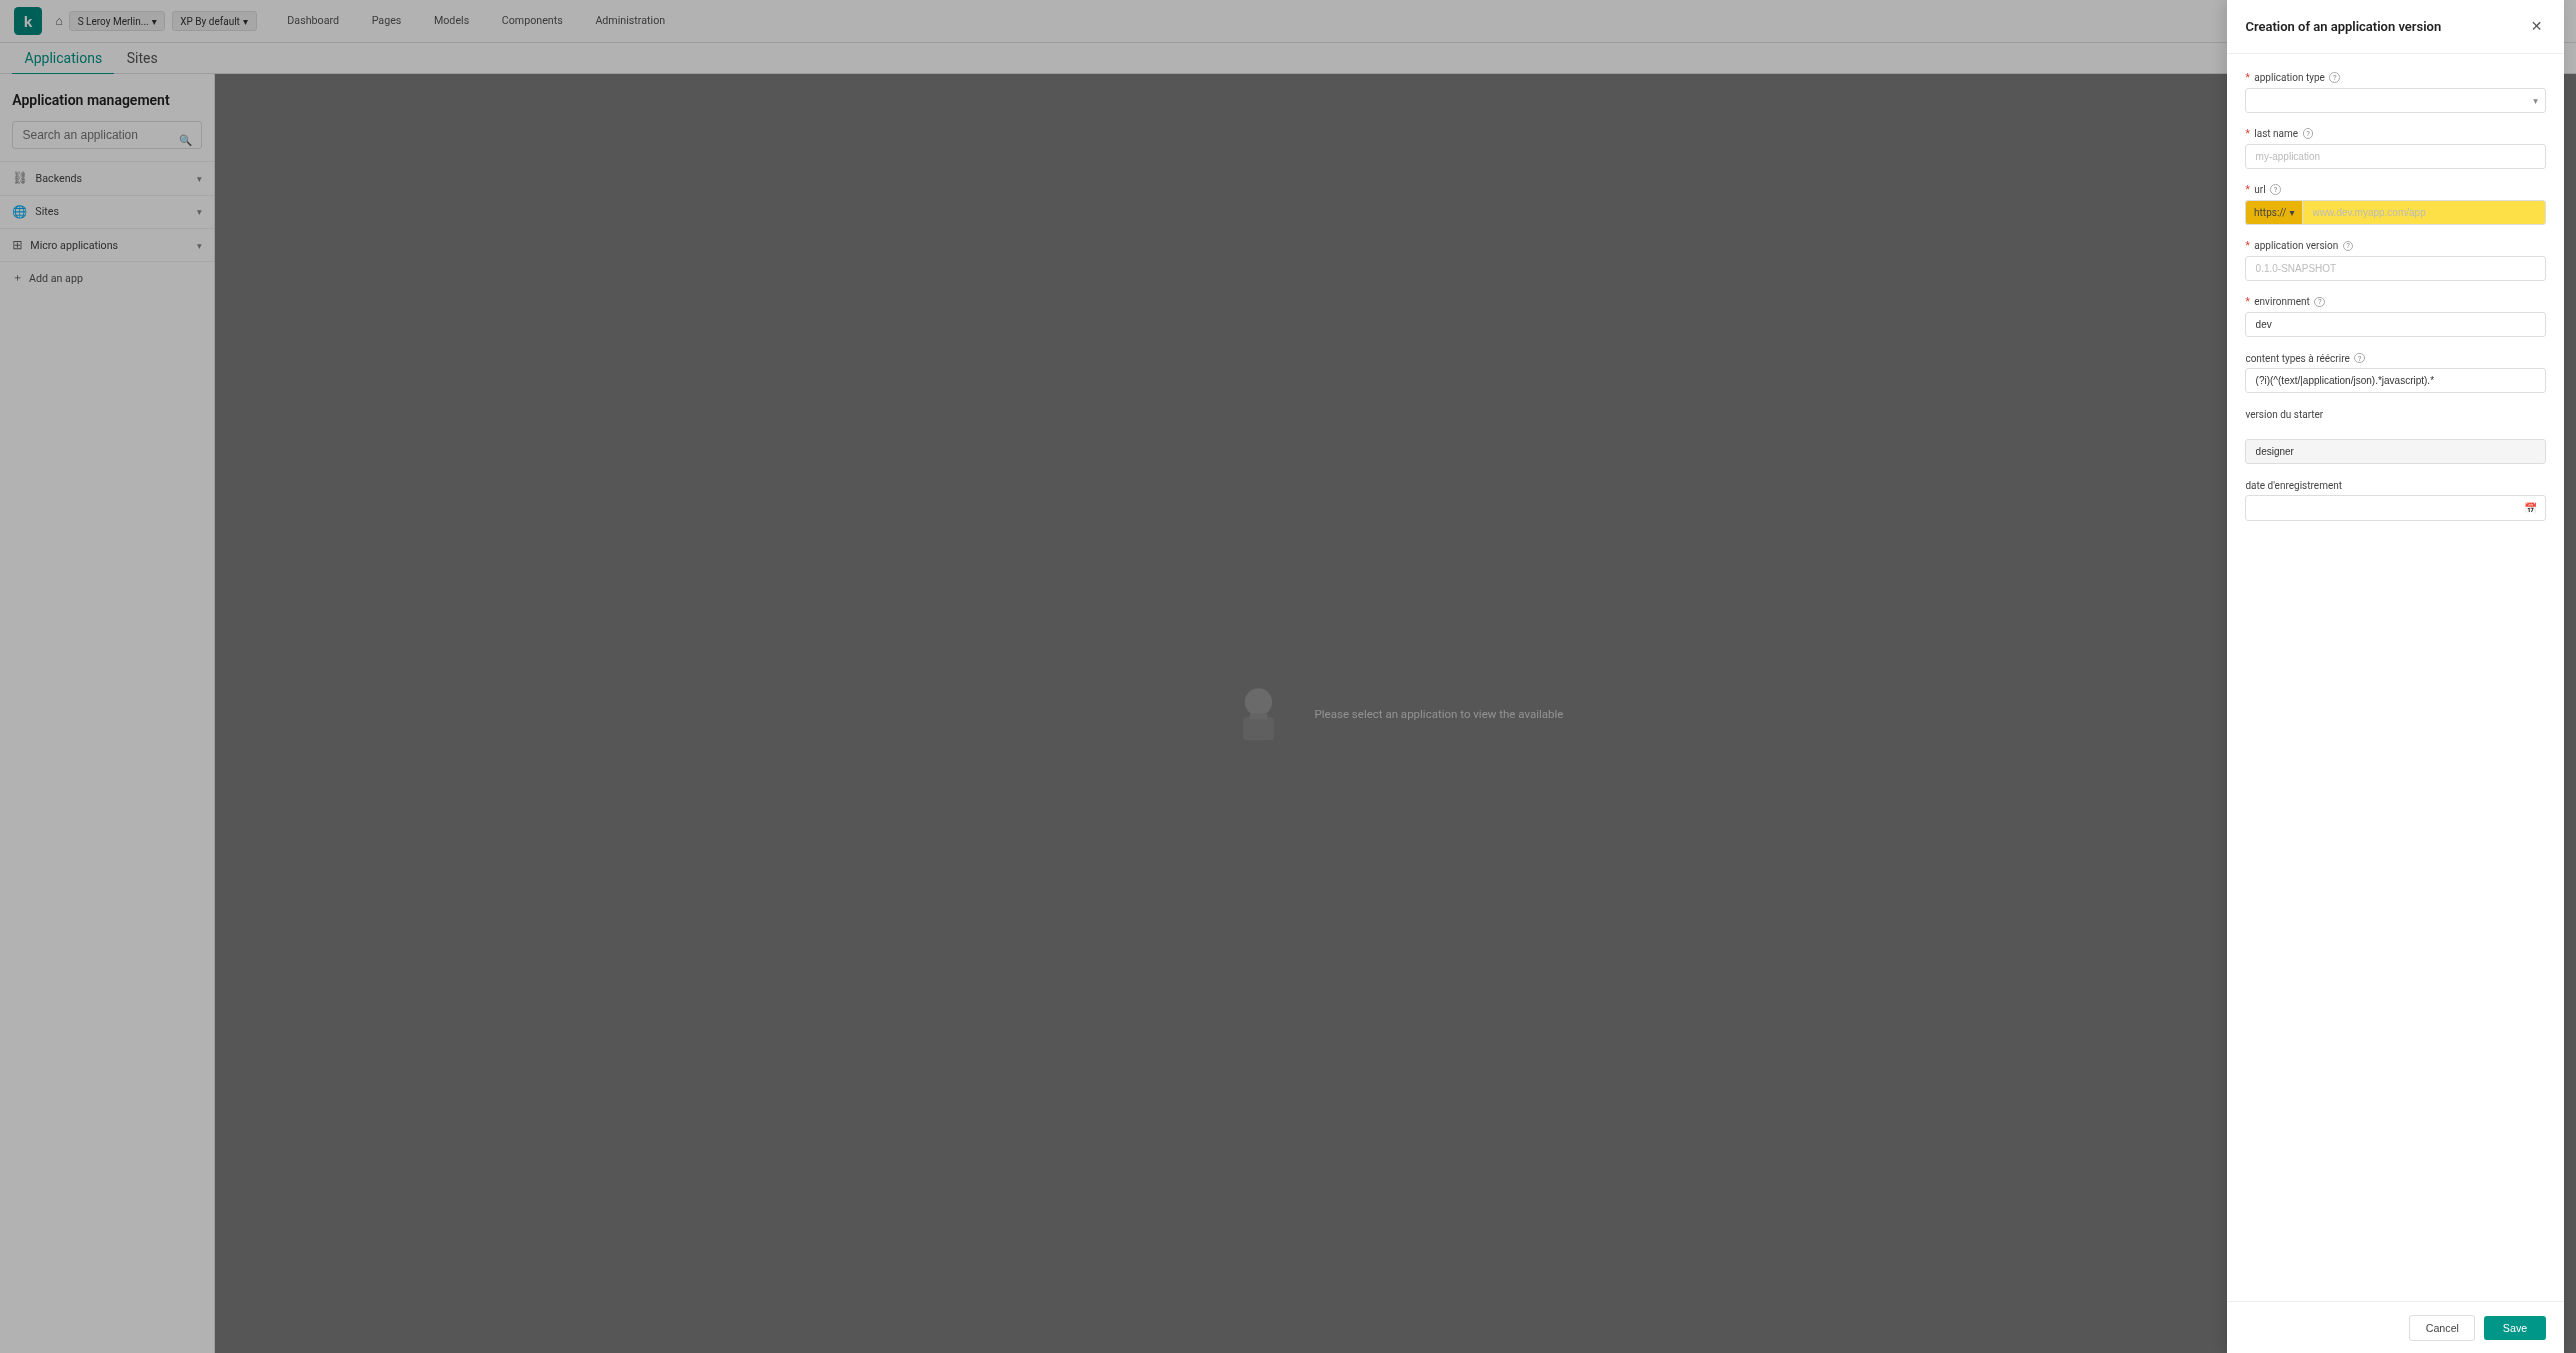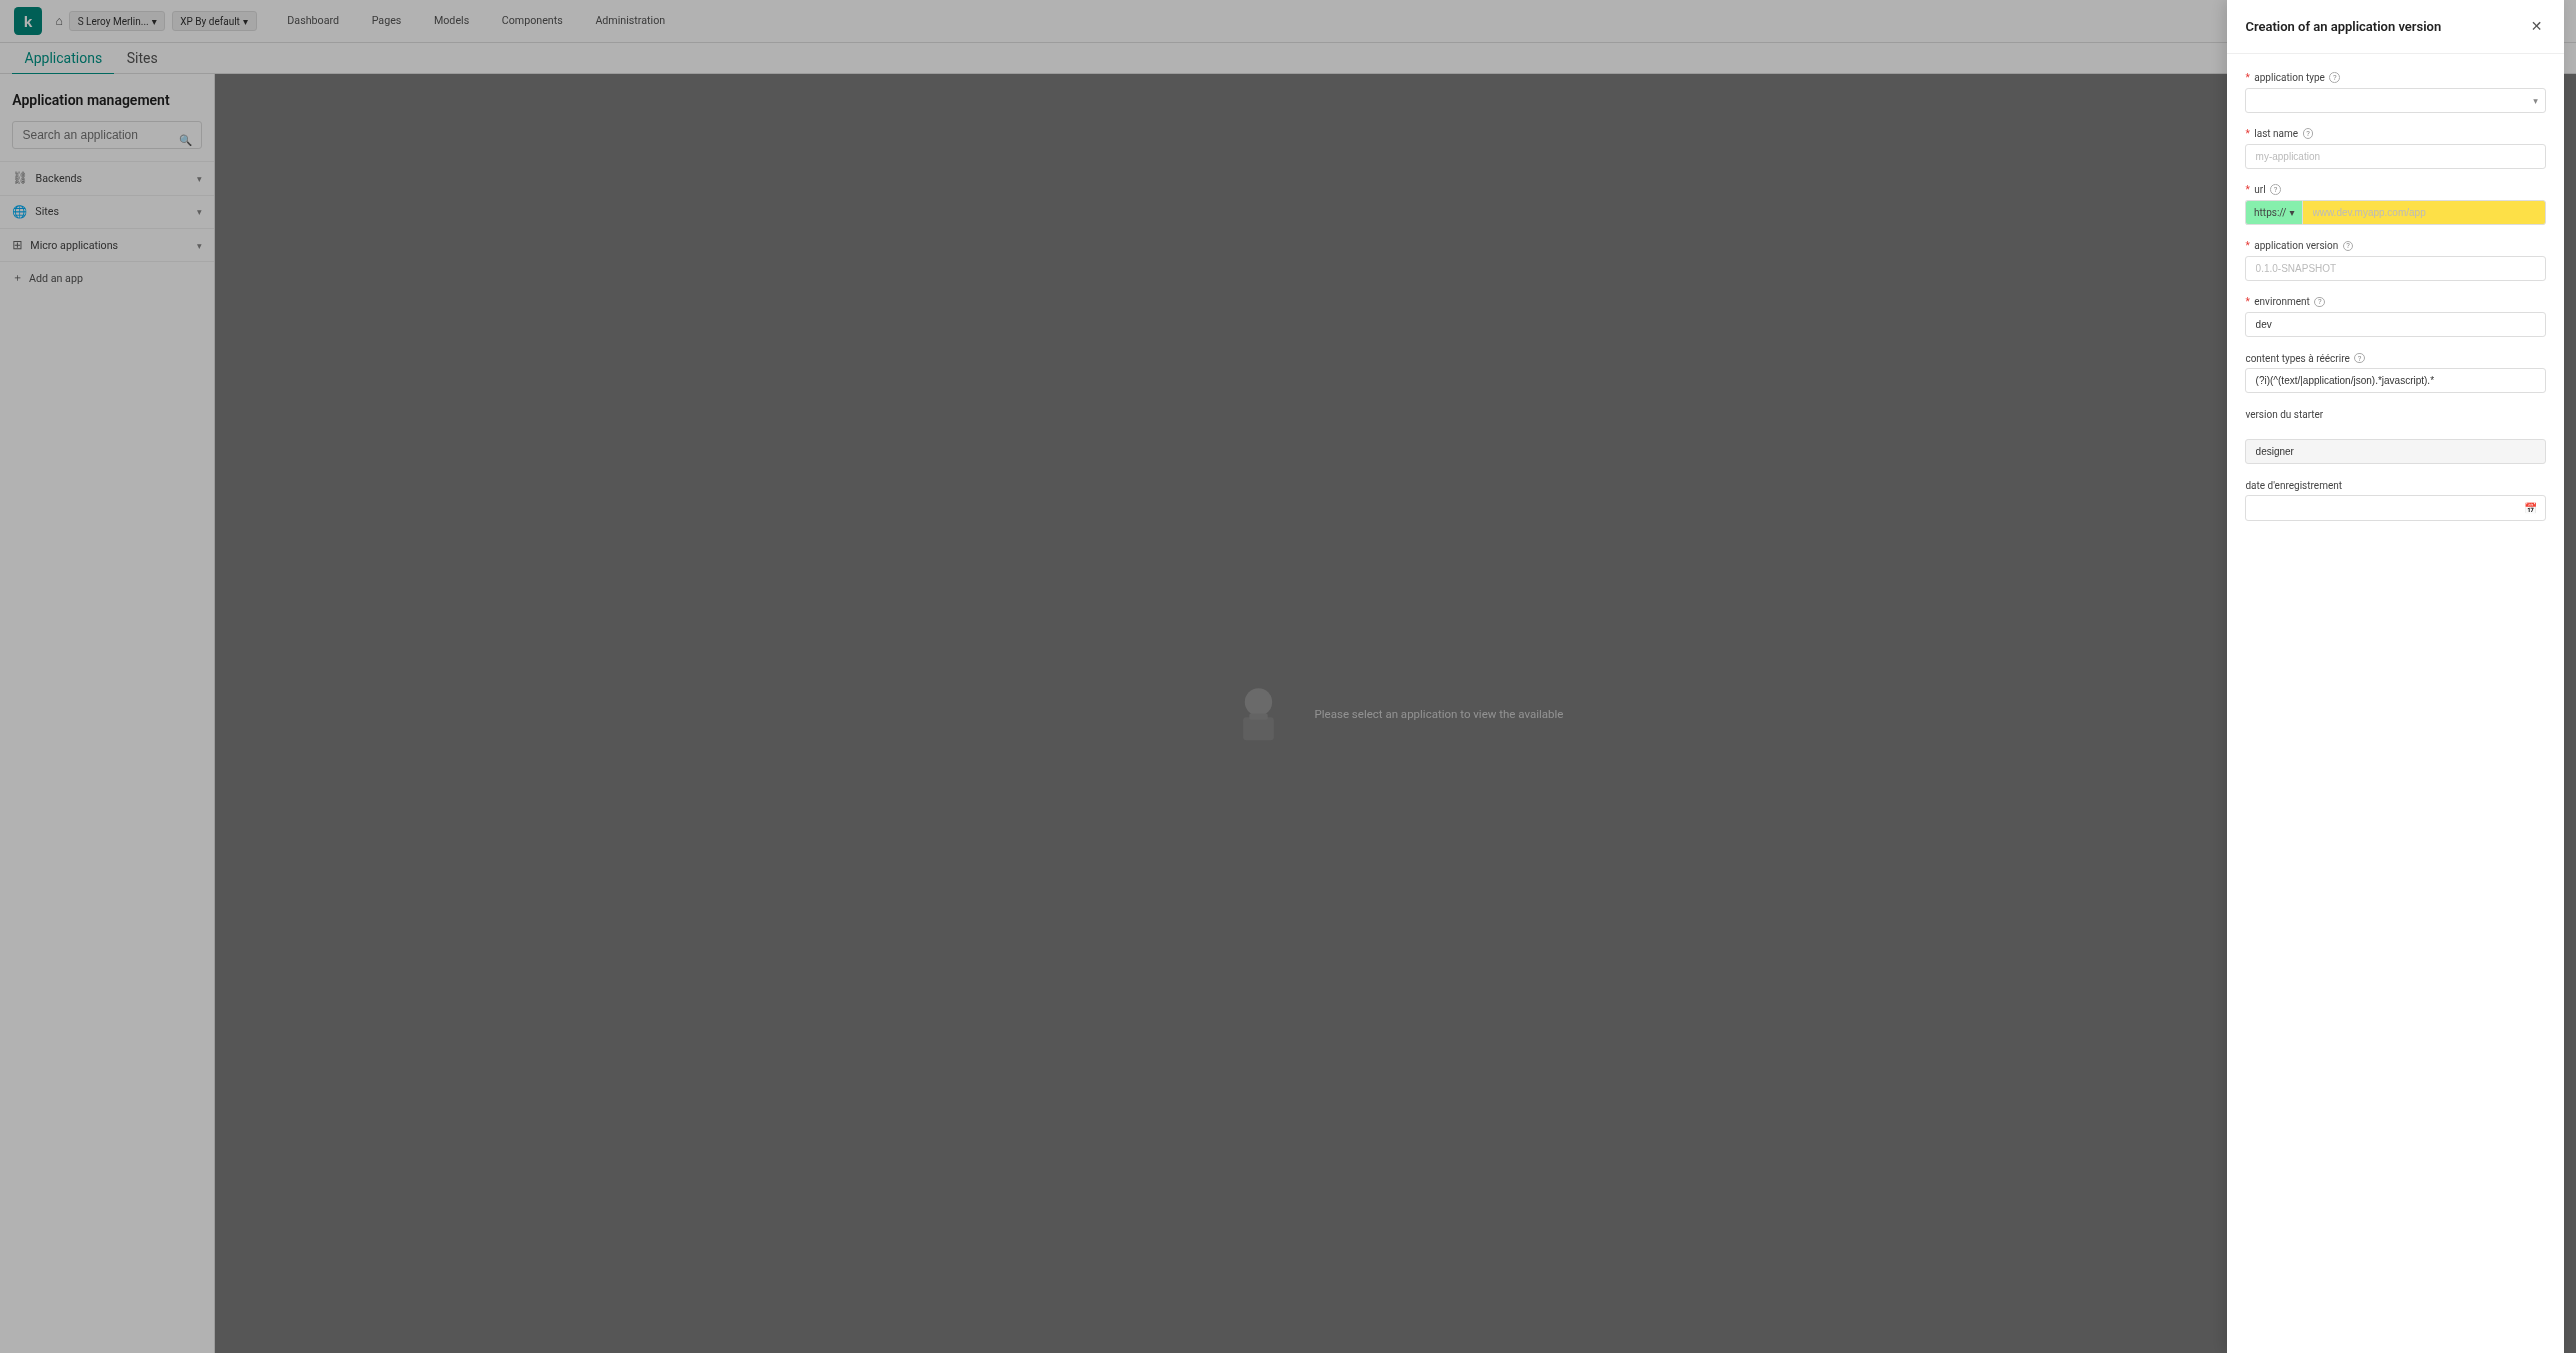--- a/index.html
+++ b/index.html
@@ -309,21 +309,21 @@
       gap: 0;
     }
     .url-protocol {
       display: flex;
       align-items: center;
       gap: 3.1px;
       padding: 6.1px 7.7px;
       border: 0.8px solid #ddd;
       border-right: none;
       border-radius: 3.1px 0 0 3.1px;
-      background: #86efac;
+      background: #eab308;
       font-size: 10px;
       color: #444;
       cursor: pointer;
       white-space: nowrap;
     }
     .url-input {
       flex: 1;
       padding: 6.1px 9.2px;
       border: 0.8px solid #ddd;
       border-radius: 0 3.1px 3.1px 0;
@@ -554,14 +554,18 @@
         <span>date d'enregistrement</span>
       </div>
       <div class="date-input-wrapper">
         <input class="date-input" type="text" style="">
         <span class="date-icon">📅</span>
       </div>
     </div>
 
   </div>
 
+  <div class="panel-footer">
+    <button class="btn-cancel">Cancel</button>
+    <button class="btn-save">Save</button>
+  </div>
 </div>
 
 
 </body></html>

